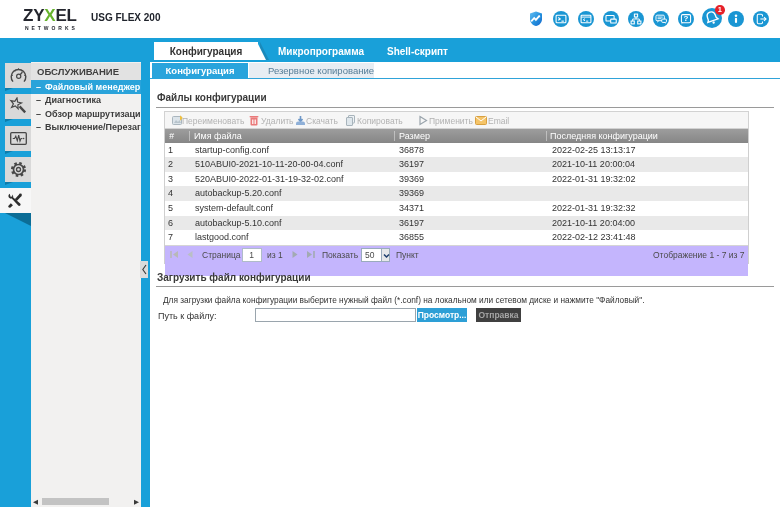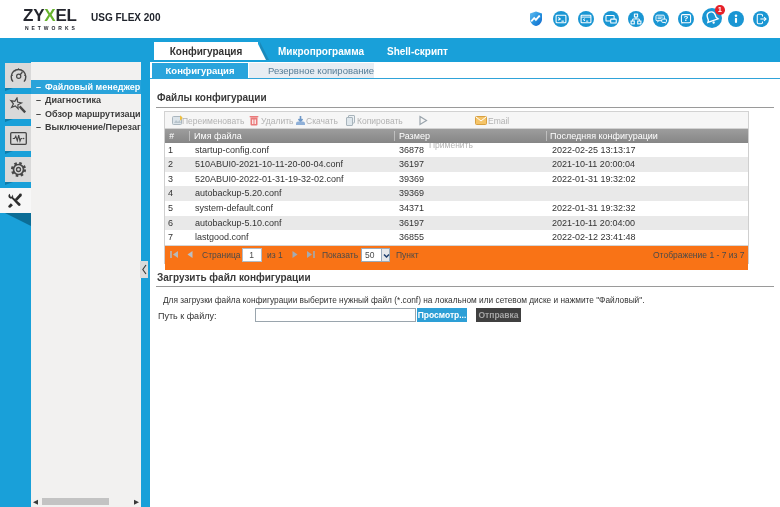--- a/index.html
+++ b/index.html
@@ -50,21 +50,21 @@
   .tbico svg { display:block; }
   .pgi svg, #pager .cell svg { display:block; }
   
   #grid { left:14px; top:67px; width:585px; height:135px; border:1px solid #cfcfcf; border-top:none; }
   #ghead { left:0; top:0; width:583px; height:13.5px; background:linear-gradient(#9d9d9d,#868686); color:#fff; font-size:9px; line-height:14px; }
   .gc { position:absolute; top:0; height:13.5px; white-space:nowrap; }
   .gsep { position:absolute; top:2px; width:1px; height:9.5px; background:rgba(255,255,255,0.4); }
   .row { position:absolute; left:0; width:583px; height:14.6px; font-size:9px; color:#333; line-height:15px; }
   .row.even { background:#e9e9e9; }
   .cell { position:absolute; top:0; white-space:nowrap; }
-  #pager { left:0; top:116px; width:583px; height:25px; background:#f97316; border-top:1px solid #d5d5d5; font-size:8.5px; color:#4a4a4a; }
+  #pager { left:0; top:116px; width:583px; height:31px; background:#c4b5fd; border-top:1px solid #d5d5d5; font-size:8.5px; color:#4a4a4a; }
   .pginput { width:20px; height:14px; background:#fff; border:1px solid #b0bcc8; font-size:8.5px; line-height:12px; text-align:center; }
   .pgselect { width:20px; height:14px; background:#fff; border:1px solid #9aabbc; border-right:none; font-size:8.5px; line-height:12px; padding-left:3px; }
   .pgtrig { width:9px; height:14px; background:#e6e8ea; border:1px solid #9aabbc; }
   
   .ftext { font-size:8.3px; color:#333; white-space:nowrap; }
   #pathlabel { left:8px; font-size:9px; color:#333; white-space:nowrap; }
   #fileinput { left:105px; top:246px; width:161px; height:14px; border:1px solid #9aa5ad; background:#fff; }
   #btnbrowse { left:267px; top:246px; width:50px; height:14px; background:#2d9fd6; color:#fff; font-size:8.5px; font-weight:bold; text-align:center; line-height:14px; }
   #btnsend { left:326px; top:246px; width:45px; height:14px; background:#404040; color:#a6a6a6; font-size:8.5px; font-weight:bold; text-align:center; line-height:14px; }
   
@@ -205,20 +205,21 @@
       </g>
     </svg>
   </div>
 <div class="abs" id="fold"></div>
 <div class="abs" style="left:5px;top:88px;width:0;height:0;border-top:3px solid #0d7cab;border-right:8px solid transparent;"></div>
 <div class="abs" style="left:5px;top:119px;width:0;height:0;border-top:3px solid #0d7cab;border-right:8px solid transparent;"></div>
 <div class="abs" style="left:5px;top:151px;width:0;height:0;border-top:3px solid #0d7cab;border-right:8px solid transparent;"></div>
 <div class="abs" style="left:5px;top:182px;width:0;height:0;border-top:3px solid #0d7cab;border-right:8px solid transparent;"></div>
 
 <div class="abs" id="menupanel">
+  <div class="abs" id="menuhead">ОБСЛУЖИВАНИЕ</div>
   <div class="abs mitem" id="mitem1"><span class="dash">–</span>Файловый менеджер</div>
   <div class="abs mitem" style="top:32px;"><span class="dash">–</span>Диагностика</div>
   <div class="abs mitem" style="top:45.5px;"><span class="dash">–</span>Обзор маршрутизации</div>
   <div class="abs mitem" style="top:59px;"><span class="dash">–</span>Выключение/Перезагрузка</div>
   <div class="abs" id="hscroll">
     <div class="abs harrow" style="left:2px;">◀</div>
     <div class="abs" id="hthumb"></div>
     <div class="abs harrow" style="right:2px;">▶</div>
   </div>
 </div>
@@ -263,21 +264,21 @@
           <rect x="2.5" y="0.5" width="6" height="7.5" rx="0.5" fill="#eef2f5" stroke="#a8b4bc"></rect>
           <rect x="0.5" y="2.5" width="6" height="8" rx="0.5" fill="#dfe7ec" stroke="#a8b4bc"></rect>
         </svg>
       </span>
     <span class="cell tbt" style="left:192px;top:3.5px;">Копировать</span>
     <span class="cell tbico" style="left:253px;top:3px;">
         <svg width="10" height="11" viewBox="0 0 10 11">
           <path d="M2 1.5 8.5 5.5 2 9.5z" fill="none" stroke="#9aa4ac" stroke-width="1.2"></path>
         </svg>
       </span>
-    <span class="cell tbt" style="left:264px;top:3.5px;margin-top:24px;">Применить</span>
+    <span class="cell tbt" style="left:264px;top:3.5px;">Применить</span>
     <span class="cell tbico" style="left:310px;top:4px;">
         <svg width="12" height="9" viewBox="0 0 12 9">
           <rect x="0.5" y="0.5" width="11" height="8" rx="1" fill="#f5c468" stroke="#d8a040"></rect>
           <path d="M1 1l5 4 5-4" stroke="#fff" stroke-width="1" fill="none"></path>
         </svg>
       </span>
     <span class="cell tbt" style="left:323px;top:3.5px;">Email</span>
   </div>
 
   <div class="abs" id="grid">

